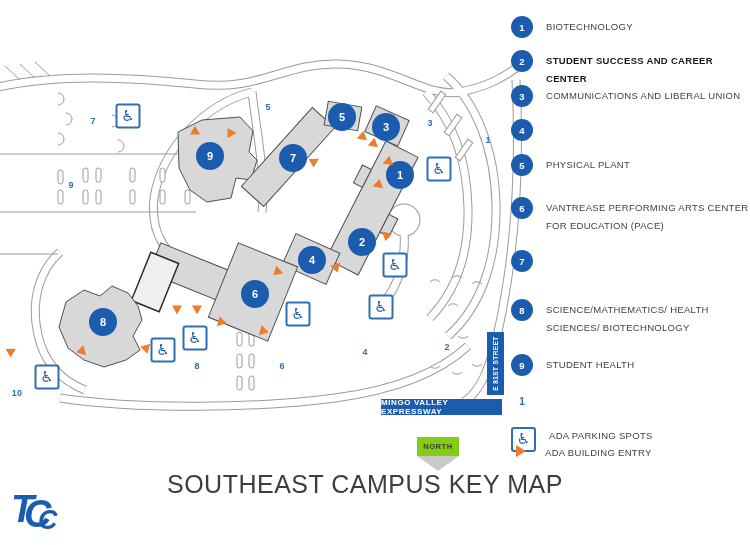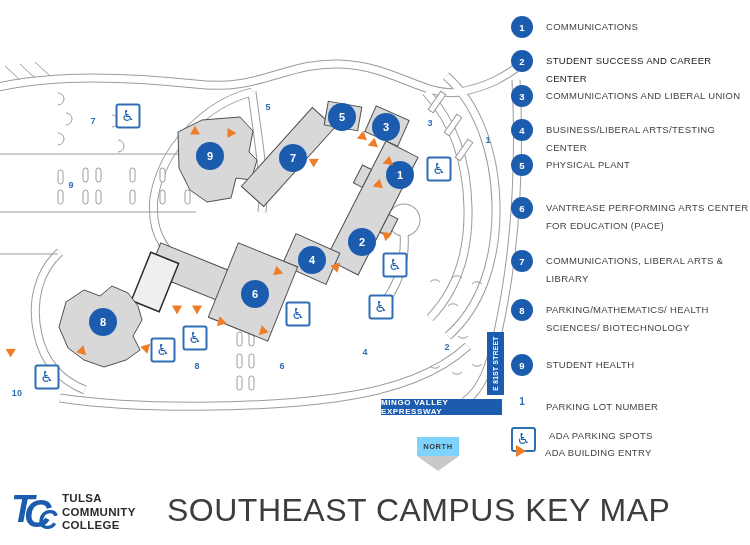--- a/index.html
+++ b/index.html
@@ -25,41 +25,41 @@
     border-top:5.5px solid transparent;border-bottom:5.5px solid transparent;}
 
   .street-v{position:absolute;left:487px;top:332px;width:17px;height:63px;background:#1c5cae;
     display:flex;align-items:center;justify-content:center;}
   .street-v span{transform:rotate(-90deg);white-space:nowrap;color:#fff;font-size:6.5px;
     font-weight:bold;letter-spacing:.4px;}
   .expwy{position:absolute;left:381px;top:399px;width:121px;height:16px;background:#1c5cae;
     color:#fff;font-size:8px;font-weight:bold;letter-spacing:.6px;display:flex;
     align-items:center;justify-content:center;}
   .north{position:absolute;left:417px;top:437px;width:42px;}
-  .north .bar{height:19px;background:#7dd3fc;display:flex;align-items:center;justify-content:center;
+  .north .bar{height:19px;background:#84cc16;display:flex;align-items:center;justify-content:center;
     font-size:7.5px;font-weight:bold;color:#3c3c3c;letter-spacing:.6px;}
   .north .pt{width:0;height:0;border-left:21px solid transparent;border-right:21px solid transparent;
     border-top:15px solid #c9c9c9;}
 
   
   .legend-row{position:absolute;left:511px;display:flex;gap:13px;align-items:flex-start;width:238px;}
   .lg-circle{width:22px;height:22px;border-radius:50%;background:#1c5cae;color:#fff;flex:0 0 22px;
     display:flex;align-items:center;justify-content:center;font-size:9.5px;font-weight:bold;}
   .lg-label{font-size:9.5px;color:#3f3f3f;letter-spacing:.3px;line-height:18px;margin-top:2px;
     white-space:pre-line;}
-  .lg-label--bold{font-weight:normal;color:#181818;}
+  .lg-label--bold{font-weight:bold;color:#181818;}
   .lg-sym{width:22px;flex:0 0 22px;text-align:center;color:#2f6eb6;font-size:10px;font-weight:bold;}
   .lg-ada{position:static;transform:none;flex:0 0 21px;}
   .lg-tri{margin:3px 6px 0 5px;border-left-width:10px;border-top-width:6px;border-bottom-width:6px;position:static;}
 
   
   .logo-mark{position:absolute;left:14px;top:487px;}
   .logo-text{position:absolute;left:62px;top:492px;font-size:11.5px;font-weight:bold;color:#2b2b2b;
     line-height:1.18;letter-spacing:.3px;}
-  .map-title{position:absolute;left:167px;top:492px;font-size:32px;color:#3d3d3d;letter-spacing:.5px;}
+  .map-title{position:absolute;left:167px;top:470px;font-size:25px;color:#3d3d3d;letter-spacing:.5px;}
 </style>
 </head>
 <body>
 
 <div class="page">
 
   <div id="map-wrap">
     <svg id="map-svg" width="545" height="480" viewBox="0 0 545 480">
       <defs>
         <path id="r1" d="M-6,88 C60,72 140,78 195,84 C260,92 285,62 340,64 C395,66 425,98 460,92 C490,86 505,76 516,68"></path>
@@ -242,61 +242,57 @@
     <div class="expwy">MINGO VALLEY EXPRESSWAY</div>
     <div class="north">
       <div class="bar">NORTH</div>
       <div class="pt"></div>
     </div>
   </div>
 
   <div>
     <div class="legend-row" style="top:16px">
       <div class="lg-circle">1</div>
-      <div class="lg-label">COMMUNICATIONS</div>
+      <div class="lg-label">BIOTECHNOLOGY</div>
     </div>
     <div class="legend-row" style="top:50px">
       <div class="lg-circle">2</div>
       <div class="lg-label lg-label--bold">STUDENT SUCCESS AND CAREER CENTER</div>
     </div>
     <div class="legend-row" style="top:85px">
       <div class="lg-circle">3</div>
       <div class="lg-label">COMMUNICATIONS AND LIBERAL UNION</div>
     </div>
     <div class="legend-row" style="top:119px">
       <div class="lg-circle">4</div>
-      <div class="lg-label">BUSINESS/LIBERAL ARTS/TESTING CENTER</div>
     </div>
     <div class="legend-row" style="top:154px">
       <div class="lg-circle">5</div>
       <div class="lg-label">PHYSICAL PLANT</div>
     </div>
     <div class="legend-row" style="top:197px">
       <div class="lg-circle">6</div>
       <div class="lg-label">VANTREASE PERFORMING ARTS CENTER
 FOR EDUCATION (PACE)</div>
     </div>
     <div class="legend-row" style="top:250px">
       <div class="lg-circle">7</div>
-      <div class="lg-label">COMMUNICATIONS, LIBERAL ARTS &amp;
-LIBRARY</div>
     </div>
     <div class="legend-row" style="top:299px">
       <div class="lg-circle">8</div>
-      <div class="lg-label">PARKING/MATHEMATICS/ HEALTH
+      <div class="lg-label">SCIENCE/MATHEMATICS/ HEALTH
 SCIENCES/ BIOTECHNOLOGY</div>
     </div>
     <div class="legend-row" style="top:354px">
       <div class="lg-circle">9</div>
       <div class="lg-label">STUDENT HEALTH</div>
     </div>
 
     <div class="legend-row" style="top:396px">
       <div class="lg-sym">1</div>
-      <div class="lg-label">PARKING LOT NUMBER</div>
     </div>
     <div class="legend-row" style="top:427px">
       <div class="ada-box lg-ada">
         <span class="glyph">♿</span>
       </div>
       <div class="lg-label" style="margin-top:0">ADA PARKING SPOTS</div>
     </div>
     <div class="legend-row" style="top:442px">
       <div class="tri lg-tri"></div>
       <div class="lg-label">ADA BUILDING ENTRY</div>
@@ -305,20 +301,15 @@
 
   <div class="logo-mark">
     <svg width="48" height="46" viewBox="0 0 48 46">
       <g fill="#1c5cae" font-family="Liberation Sans, sans-serif" font-weight="bold" font-style="italic">
         <text x="-3" y="35" font-size="38">T</text>
         <text x="10" y="40" font-size="38">C</text>
         <text x="24" y="42" font-size="27">C</text>
       </g>
     </svg>
   </div>
-  <div class="logo-text">
-    <div>TULSA</div>
-    <div>COMMUNITY</div>
-    <div>COLLEGE</div>
-  </div>
   <div class="map-title">SOUTHEAST CAMPUS KEY MAP</div>
 
 </div>
 
 </body></html>

